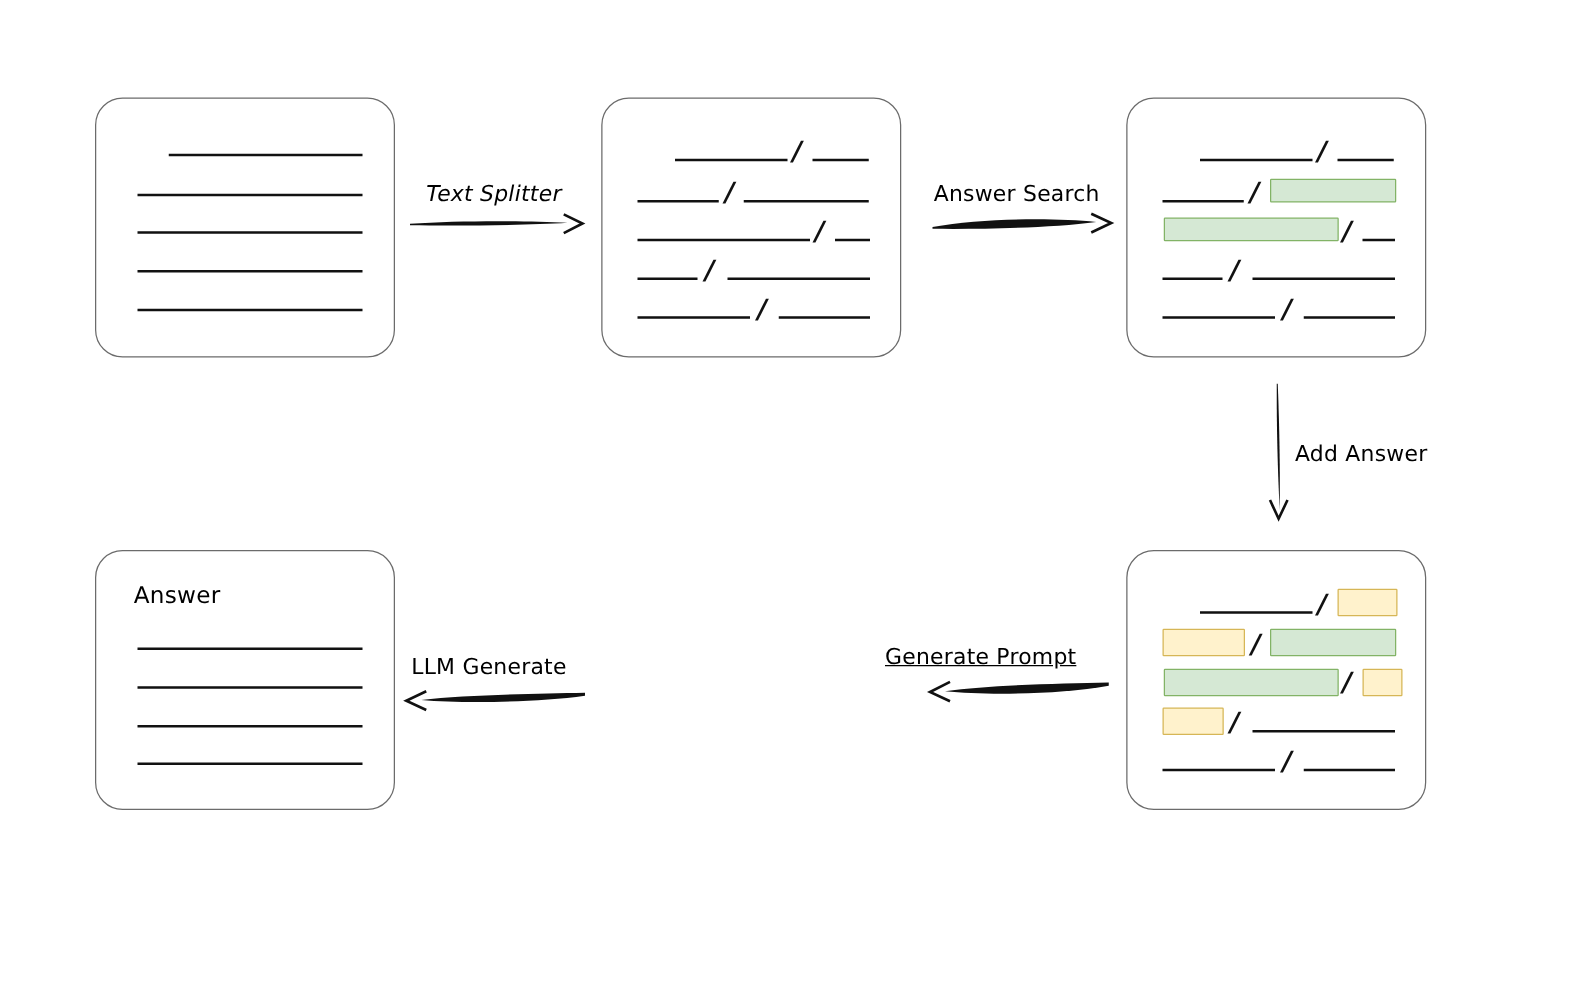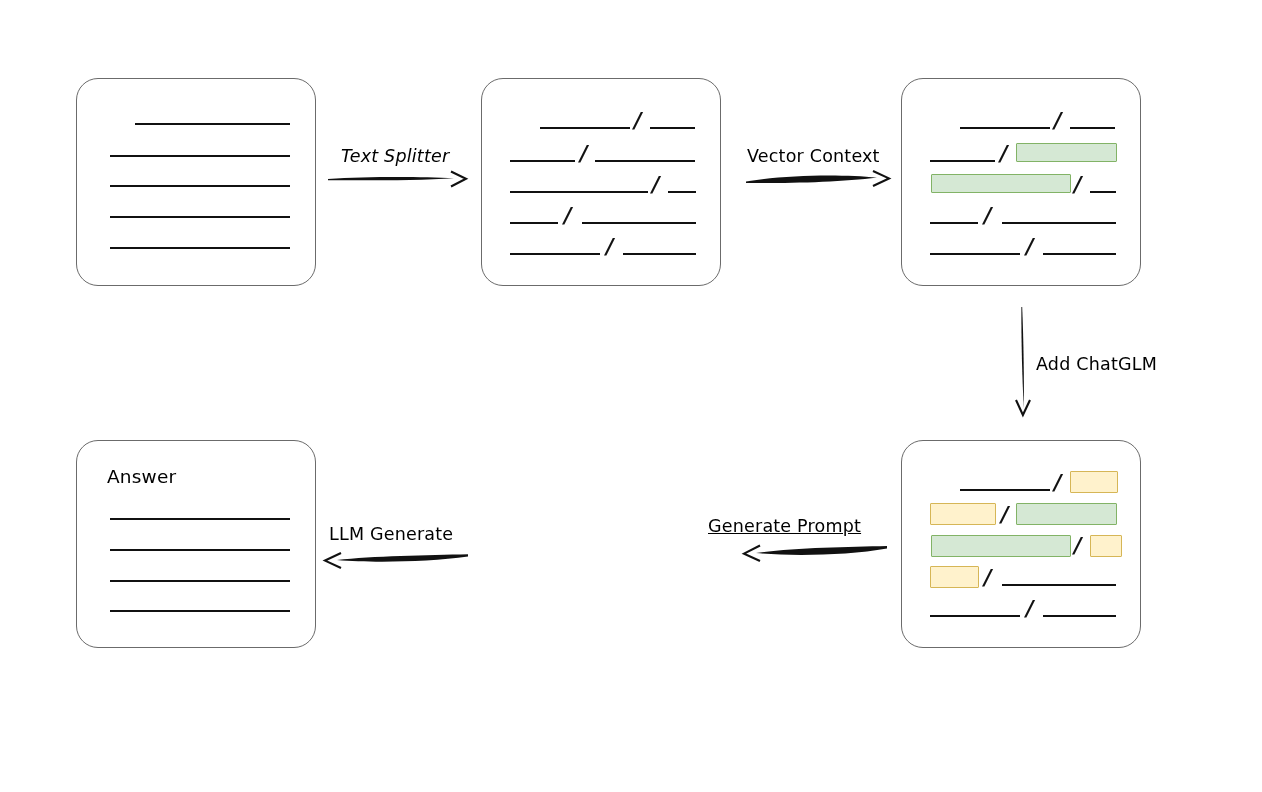--- a/index.html
+++ b/index.html
@@ -130,21 +130,21 @@
 
     <div class="line" style="left:28px;  top:143px; width:48px;"></div>
     <div class="slash" style="left:82px;  top:127px;">/</div>
     <div class="line" style="left:100px; top:143px; width:114px;"></div>
 
     <div class="line" style="left:28px;  top:174px; width:90px;"></div>
     <div class="slash" style="left:124px; top:158px;">/</div>
     <div class="line" style="left:141px; top:174px; width:73px;"></div>
   </div>
 
-  <div class="edge-label" style="left:747px; top:148px;">Vector Context</div>
+  <div class="edge-label" style="left:747px; top:148px;">Answer Search</div>
   <svg class="arrow-svg" style="left:744px; top:165px;" width="150" height="30" viewBox="0 0 150 30">
     <path d="M2,16.5 C42,9.5 98,9.0 133,12.5 C98,17.2 42,18.5 2,18.0 Z" fill="#111111"></path>
     <path d="M129,6.0 L145,13.4 L129,21.0" fill="none" stroke="#111111" stroke-width="2.1" stroke-linejoin="miter" stroke-linecap="butt"></path>
   </svg>
 
   <div class="card" style="left:901px; top:78px; width:240px; height:208px;">
 
     <div class="line" style="left:58px;  top:48px;  width:90px;"></div>
     <div class="slash" style="left:152px; top:32px;">/</div>
     <div class="line" style="left:168px; top:48px;  width:45px;"></div>
@@ -159,21 +159,21 @@
 
     <div class="line" style="left:28px;  top:143px; width:48px;"></div>
     <div class="slash" style="left:82px;  top:127px;">/</div>
     <div class="line" style="left:100px; top:143px; width:114px;"></div>
 
     <div class="line" style="left:28px;  top:174px; width:90px;"></div>
     <div class="slash" style="left:124px; top:158px;">/</div>
     <div class="line" style="left:141px; top:174px; width:73px;"></div>
   </div>
 
-  <div class="edge-label" style="left:1036px; top:356px;">Add ChatGLM</div>
+  <div class="edge-label" style="left:1036px; top:356px;">Add Answer</div>
   <svg class="arrow-svg" style="left:1008px; top:305px;" width="32" height="112" viewBox="0 0 32 112">
     <path d="M14.2,2 C15.6,36 16.1,74 15.8,103 C14.2,74 13.2,36 13.4,2 Z" fill="#111111"></path>
     <path d="M8.0,95 L14.9,110 L22.0,95" fill="none" stroke="#111111" stroke-width="2.1" stroke-linejoin="miter" stroke-linecap="butt"></path>
   </svg>
 
   <div class="card" style="left:901px; top:440px; width:240px; height:208px;">
 
     <div class="line" style="left:58px;  top:48px;  width:90px;"></div>
     <div class="slash" style="left:152px; top:32px;">/</div>
     <div class="chip yellow" style="left:168px; top:30px; width:48px; height:22px;"></div>

